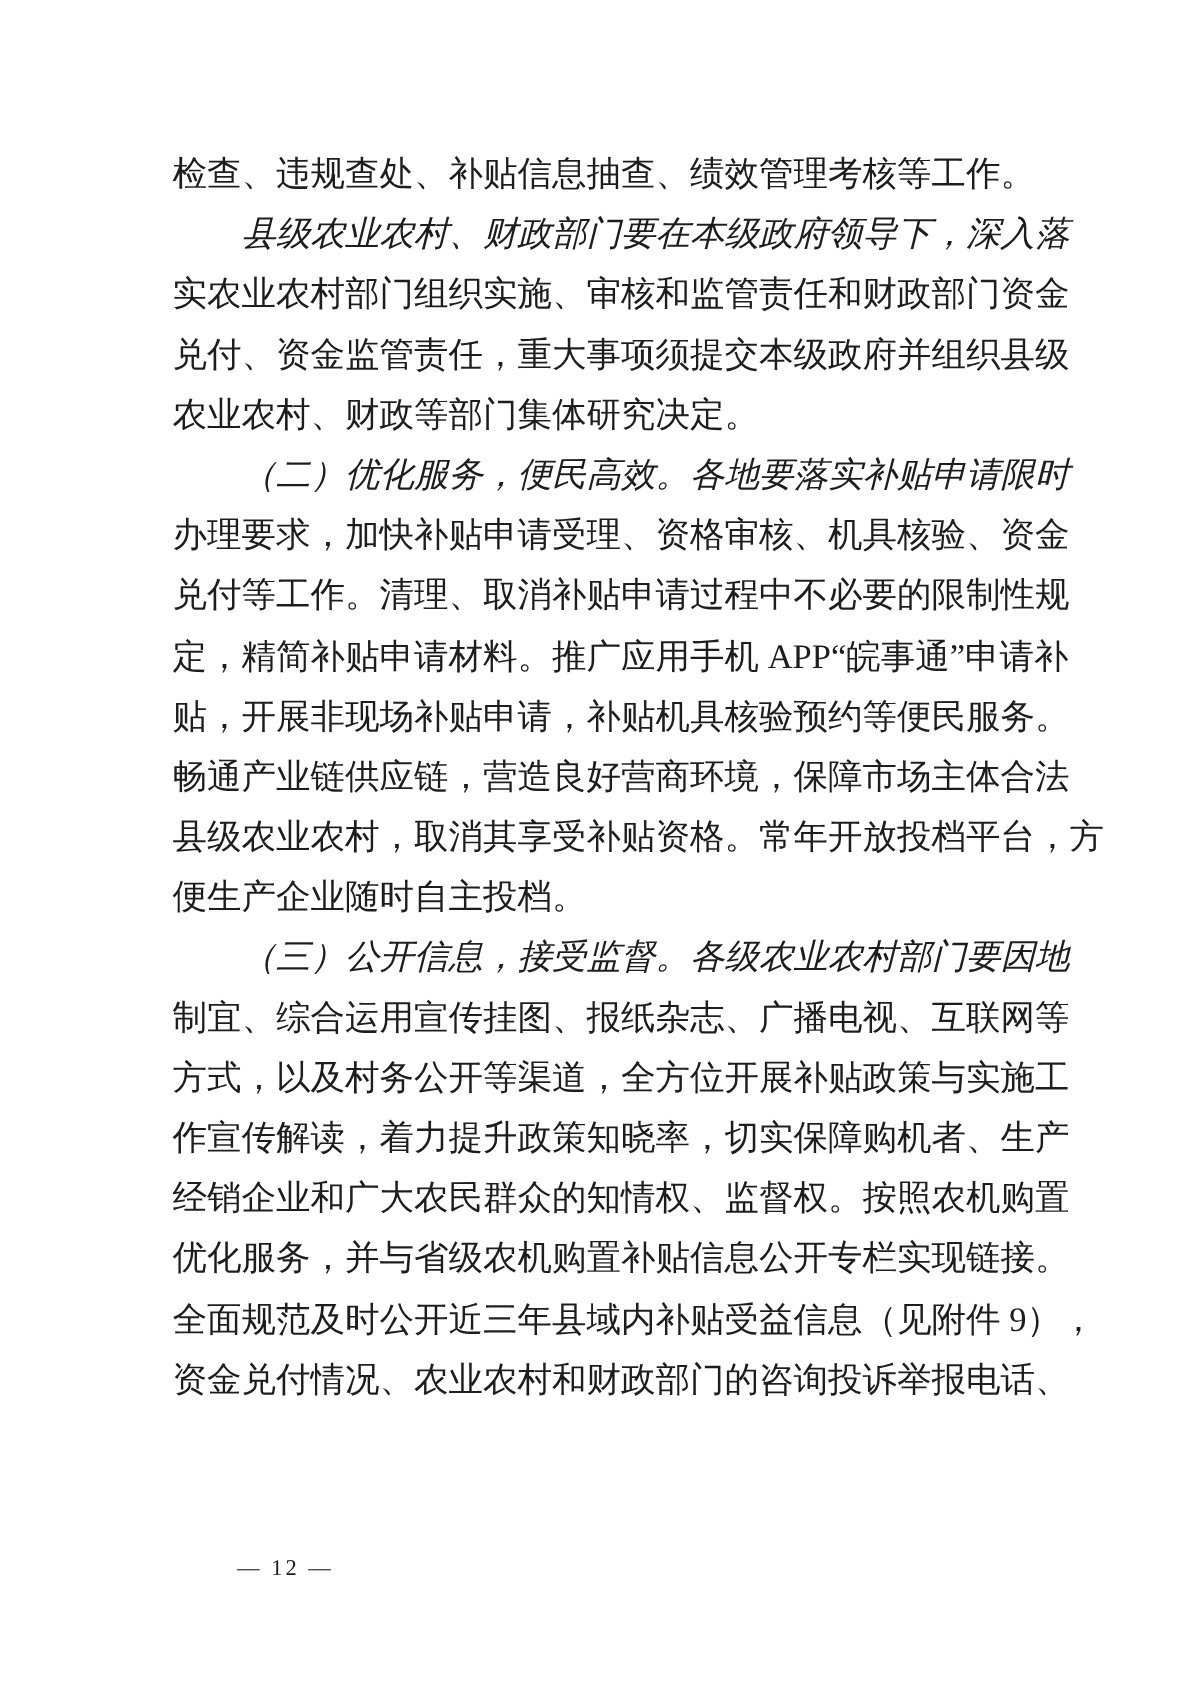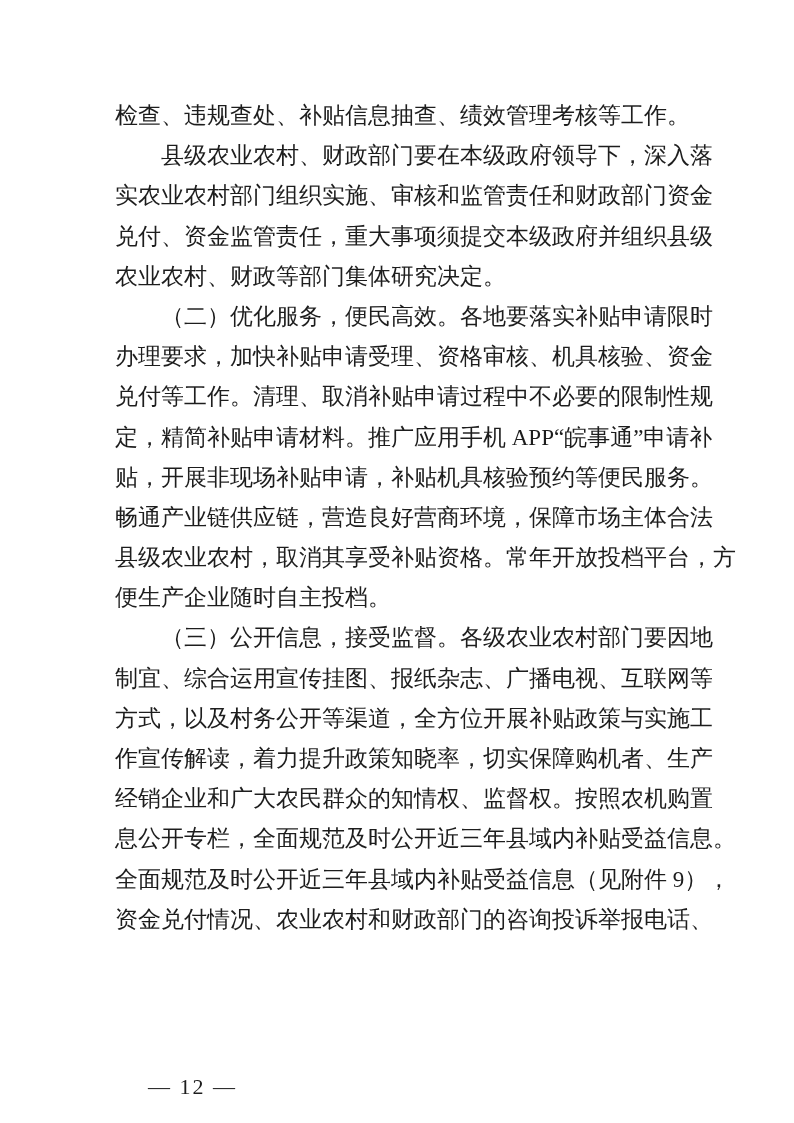--- a/index.html
+++ b/index.html
@@ -32,36 +32,36 @@
     padding: 0;
     height: 40.2px;
     line-height: 40.2px;
     font-size: 23px;
     white-space: nowrap;
     letter-spacing: 0px;
     font-weight: 400;
   }
   .line.indent {
     padding-left: 46px;
+    font-style: italic;
   }
   .footer {
     position: absolute;
     left: 0;
     top: 1038px;
     width: 794px;
     height: 30px;
   }
   .page-num {
     position: absolute;
-    left: 148px;
+    left: 158px;
     top: 0;
-    font-size: 22px;
+    font-size: 15px;
     letter-spacing: 2px;
     color: var(--text-color, #1d1d1d);
-    margin-top: 36px;
   }
 </style>
 </head>
 <body>
 
 <div class="page">
 
   <main class="text-block">
       <p class="line">检查、违规查处、补贴信息抽查、绩效管理考核等工作。</p>
       <p class="line indent">县级农业农村、财政部门要在本级政府领导下，深入落</p>
@@ -74,21 +74,21 @@
       <p class="line">定，精简补贴申请材料。推广应用手机 APP“皖事通”申请补</p>
       <p class="line">贴，开展非现场补贴申请，补贴机具核验预约等便民服务。</p>
       <p class="line">畅通产业链供应链，营造良好营商环境，保障市场主体合法</p>
       <p class="line">县级农业农村，取消其享受补贴资格。常年开放投档平台，方</p>
       <p class="line">便生产企业随时自主投档。</p>
       <p class="line indent">（三）公开信息，接受监督。各级农业农村部门要因地</p>
       <p class="line">制宜、综合运用宣传挂图、报纸杂志、广播电视、互联网等</p>
       <p class="line">方式，以及村务公开等渠道，全方位开展补贴政策与实施工</p>
       <p class="line">作宣传解读，着力提升政策知晓率，切实保障购机者、生产</p>
       <p class="line">经销企业和广大农民群众的知情权、监督权。按照农机购置</p>
-      <p class="line">息公开专栏，全面规范及时公开近三年县域内补贴受益信息。</p>
+      <p class="line">优化服务，并与省级农机购置补贴信息公开专栏实现链接。</p>
       <p class="line">全面规范及时公开近三年县域内补贴受益信息（见附件 9），</p>
       <p class="line">资金兑付情况、农业农村和财政部门的咨询投诉举报电话、</p>
     </main>
 
   <footer class="footer">
     <span class="page-num">— 12 —</span>
   </footer>
 
 </div>
 

